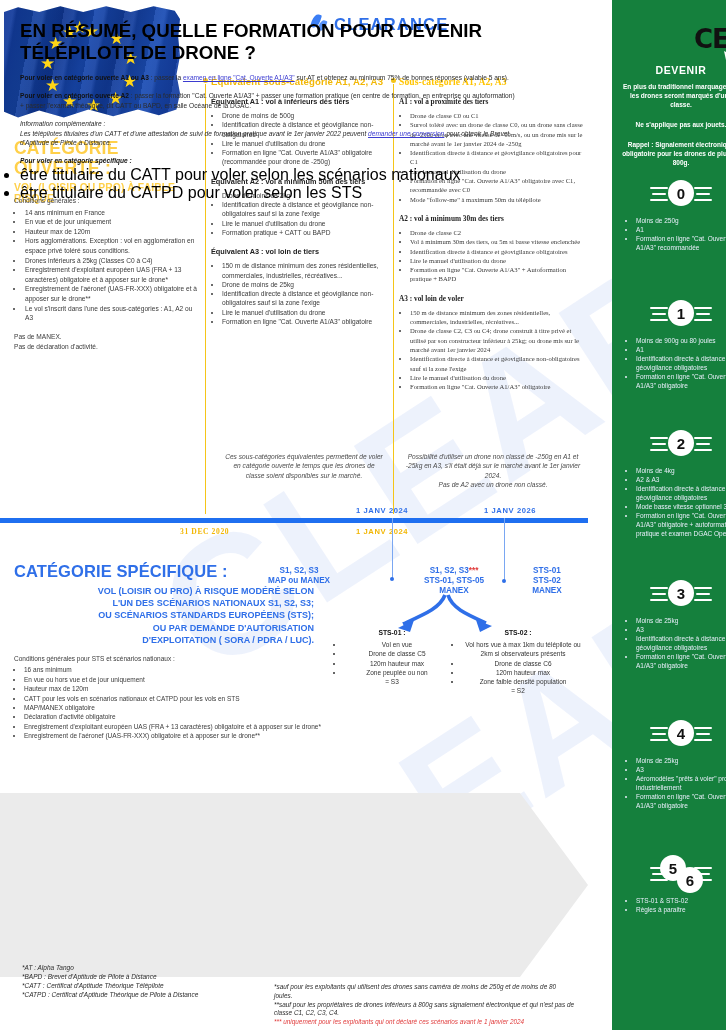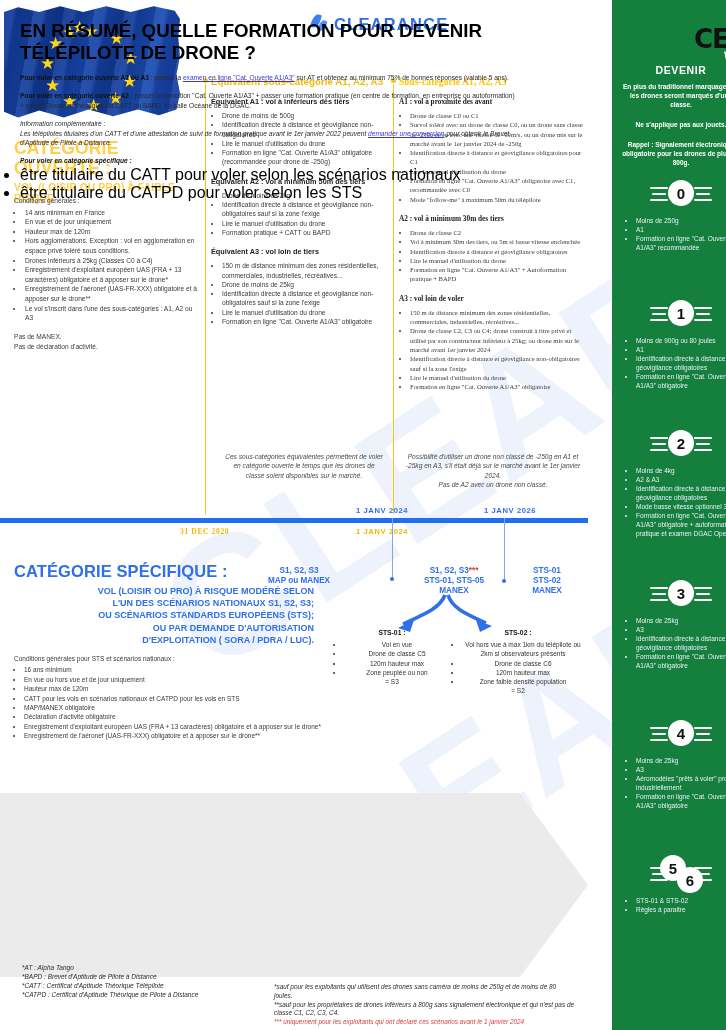--- a/index.html
+++ b/index.html
@@ -247,21 +247,21 @@
           <li>Lire le manuel d'utilisation du drone</li>
           <li>Formation en ligne "Cat. Ouverte A1/A3" obligatoire</li>
         </ul>
       </div>
   </div>
   <div class="col-foot" style="position:absolute;left:224px;top:452px;width:160px;">Ces sous-catégories équivalentes permettent de voler en catégorie ouverte le temps que les drones de classe soient disponibles sur le marché.</div>
 
   <div class="col" style="left:399px;top:76px;width:184px;font-family:Liberation Serif, serif;">
     <div class="col-head blue">Sous-catégorie A1, A2, A3</div>
     <div id="sub-groups">
-        <div class="sub-head">A1 : vol à proximité des avant</div>
+        <div class="sub-head">A1 : vol à proximité des tiers</div>
         <ul>
           <li>Drone de classe C0 ou C1</li>
           <li>Survol toléré avec un drone de classe C0, ou un drone sans classe de -250g et/ou avec une vitesse de -19m/s, ou un drone mis sur le marché avant le 1er janvier 2024 de -250g</li>
           <li>Identification directe à distance et géovigilance obligatoires pour C1</li>
           <li>Lire le manuel d'utilisation du drone</li>
           <li>Formation en ligne "Cat. Ouverte A1/A3" obligatoire avec C1, recommandée avec C0</li>
           <li>Mode "follow-me" à maximum 50m du télépilote</li>
         </ul>
         <div class="sub-head">A2 : vol à minimum 30m des tiers</div>
         <ul>

